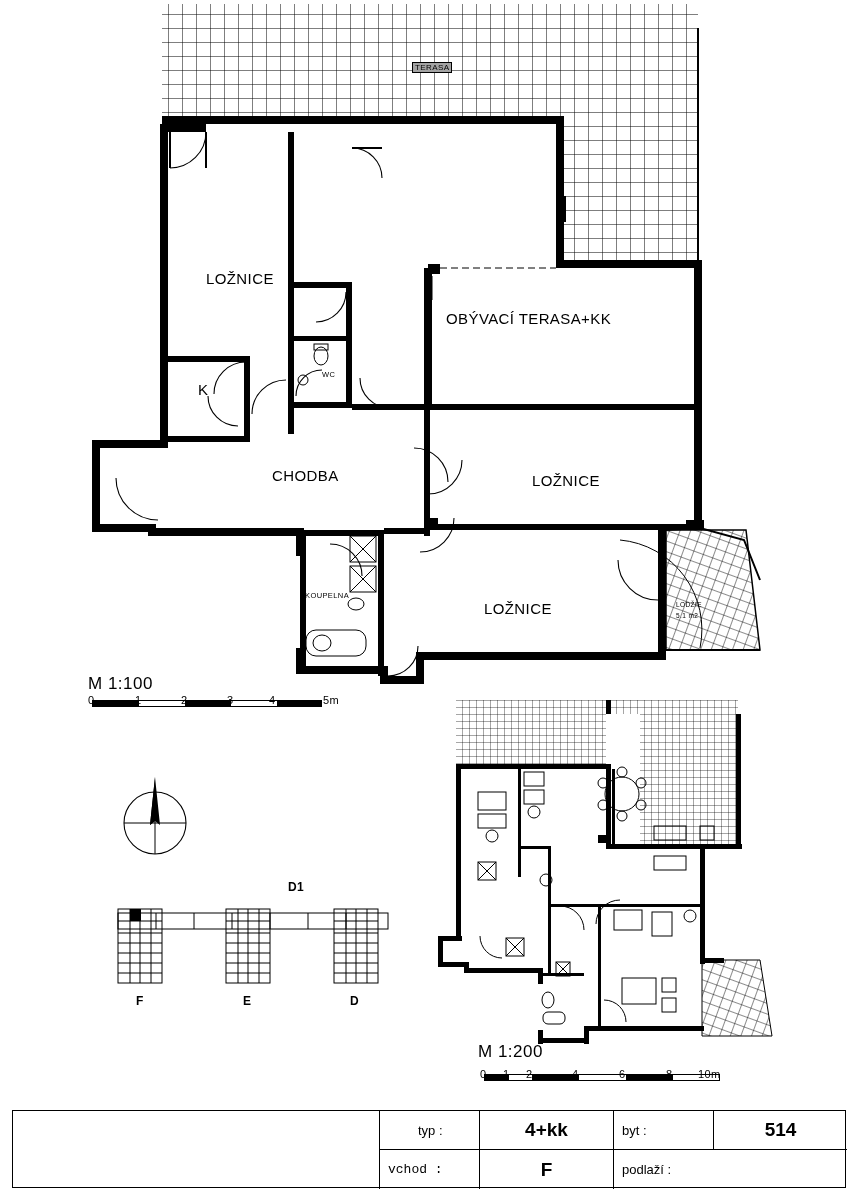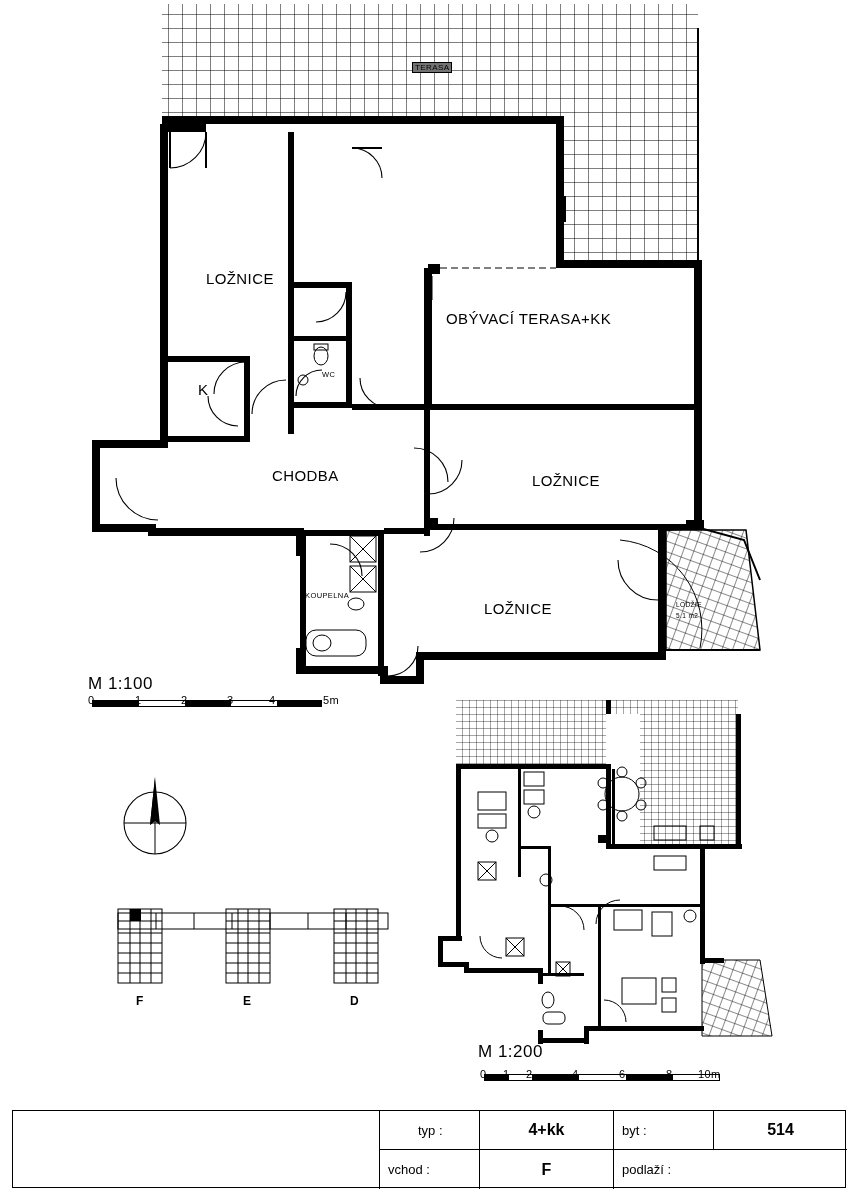--- a/index.html
+++ b/index.html
@@ -33,21 +33,21 @@
     color: #000;
   }
   .lbl.small { font-size: 7.5px; }
   .lbl.tiny { font-size: 6.5px; }
   .lbl.scale { font-size: 17px; letter-spacing: 0.5px; }
   .lbl.tick { font-size: 11px; }
   .lbl.riser { font-size: 12px; font-weight: bold; }
   .lbl.boxed {
     border: 1px solid #000;
     padding: 0 2px;
-    background: #737373;
+    background: #a3a3a3;
     font-size: 8px;
   }
 
   
   .titleblock {
     position: absolute;
     left: 12px;
     top: 1110px;
     width: 834px;
     height: 78px;
@@ -65,21 +65,21 @@
     position: absolute;
     box-sizing: border-box;
     border-left: 1.5px solid #000;
     border-bottom: 1.5px solid #000;
     display: flex;
     align-items: center;
     font-size: 13px;
   }
   .tb-cell.nb { border-bottom: none; }
   .tb-key { padding-left: 8px; }
-  .tb-val { justify-content: center; font-weight: bold; font-size: 16px; }
+  .tb-val { justify-content: center; font-weight: bold; font-size: 19px; }
 
   
   .scalebar {
     position: absolute;
     height: 7px;
     border: 1px solid #000;
     box-sizing: border-box;
     background: #fff;
   }
   .scalebar .seg {
@@ -346,20 +346,21 @@
       <line x1="226" y1="48" x2="270" y2="48"></line>
       <line x1="226" y1="58" x2="270" y2="58"></line>
       <line x1="226" y1="68" x2="270" y2="68"></line>
       <line x1="226" y1="78" x2="270" y2="78"></line>
       <line x1="238" y1="14" x2="238" y2="88"></line>
       <line x1="248" y1="14" x2="248" y2="88"></line>
       <line x1="259" y1="14" x2="259" y2="88"></line>
     </g>
   </svg>
 
+  <div class="lbl riser" style="left:288px; top:880px;">D1</div>
   <div class="lbl riser" style="left:136px; top:994px;">F</div>
   <div class="lbl riser" style="left:243px; top:994px;">E</div>
   <div class="lbl riser" style="left:350px; top:994px;">D</div>
 
   <svg class="svg-root" width="858" height="1200" viewBox="0 0 858 1200" style="pointer-events:none;">
 
     <g>
       <rect x="456" y="700" width="150" height="66" fill="url(#tile-xs)"></rect>
       <rect x="606" y="700" width="132" height="14" fill="url(#tile-xs)"></rect>
       <rect x="640" y="714" width="98" height="132" fill="url(#tile-xs)"></rect>
@@ -462,19 +463,19 @@
   <div class="lbl tick" style="left:666px; top:1068px;">8</div>
   <div class="lbl tick" style="left:698px; top:1068px;">10m</div>
 
   <div class="titleblock">
     <div class="tb-grid">
       <div class="tb-cell tb-key" style="left:0px; top:0px; width:100px; height:39px;padding-left:38px;">typ :</div>
       <div class="tb-cell tb-val" style="left:100px; top:0px; width:134px; height:39px;">4+kk</div>
       <div class="tb-cell tb-key" style="left:234px; top:0px; width:100px; height:39px;">byt :</div>
       <div class="tb-cell tb-val" style="left:334px; top:0px; width:134px; height:39px;">514</div>
 
-      <div class="tb-cell tb-key nb" style="left:0px; top:39px; width:100px; height:39px;">vchod :</div>
+      <div class="tb-cell tb-key nb" style="left:0px; top:39px; width:100px; height:39px;font-family:Liberation Mono, monospace;">vchod :</div>
       <div class="tb-cell tb-val nb" style="left:100px; top:39px; width:134px; height:39px;">F</div>
       <div class="tb-cell tb-key nb" style="left:234px; top:39px; width:100px; height:39px;">podlaží :</div>
     </div>
   </div>
 
 </div>
 
 </body></html>

